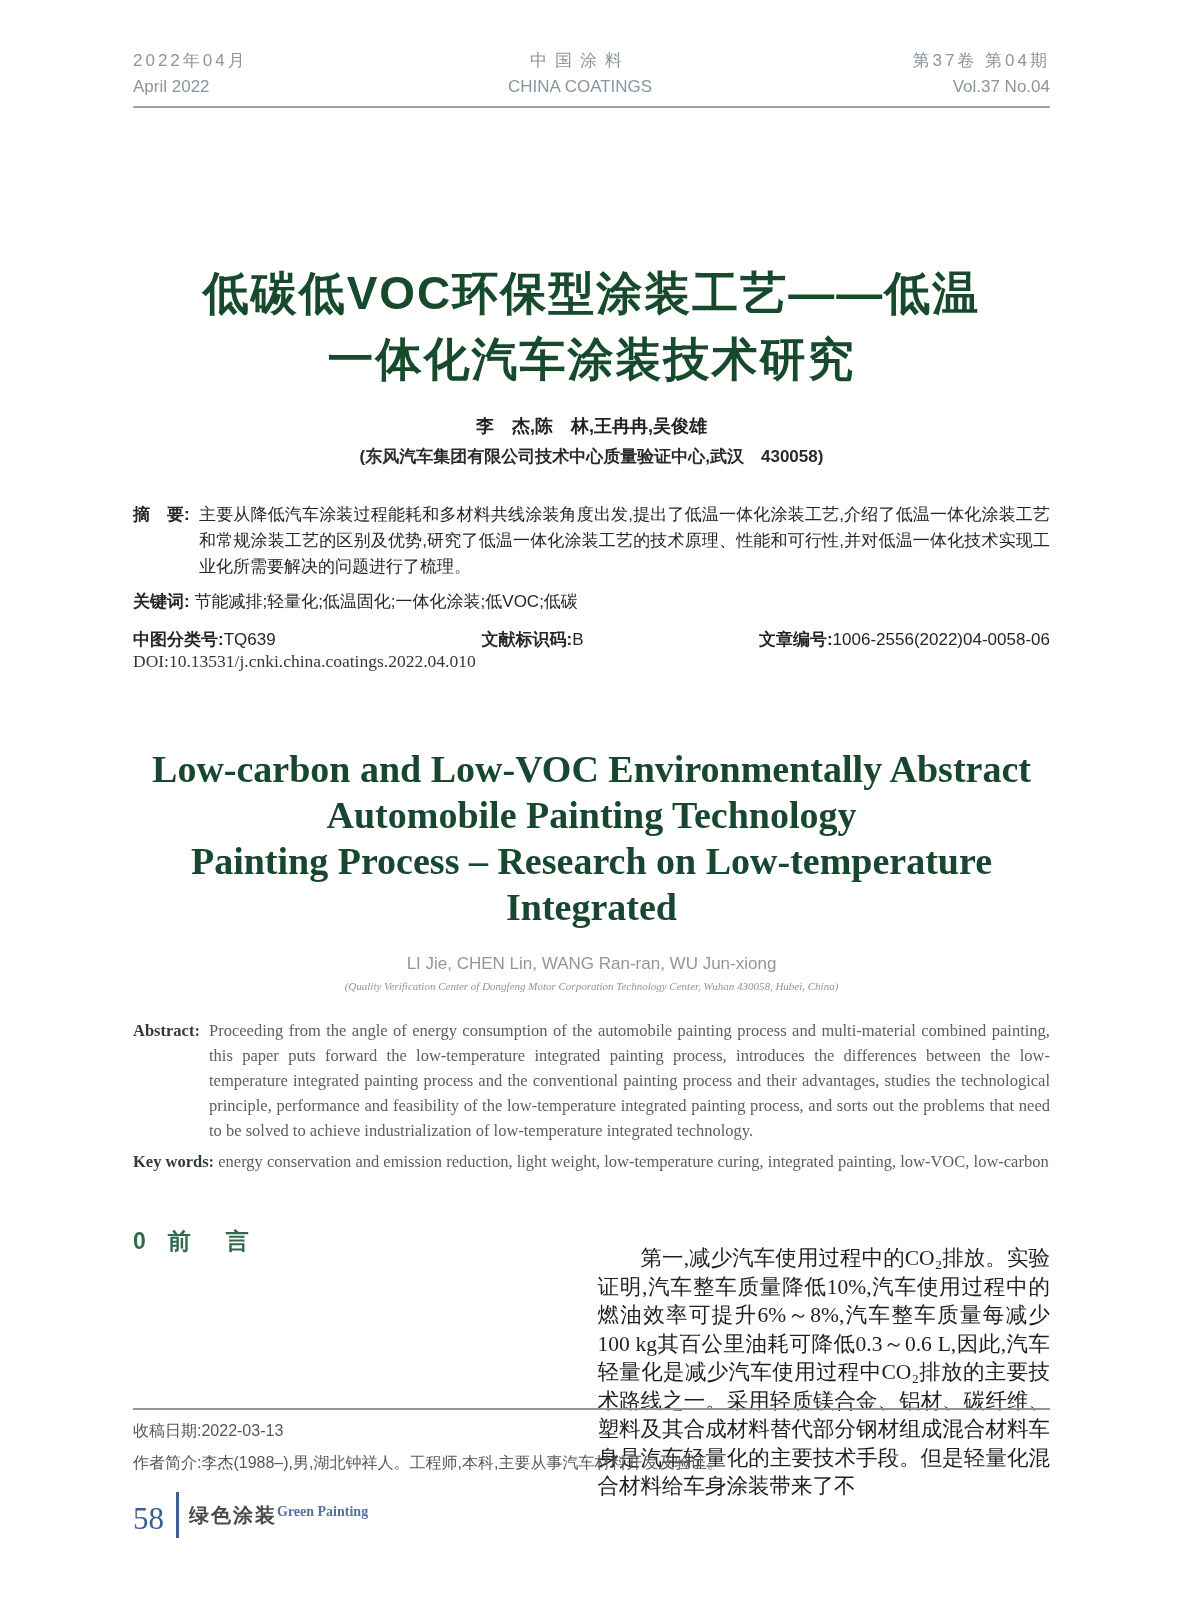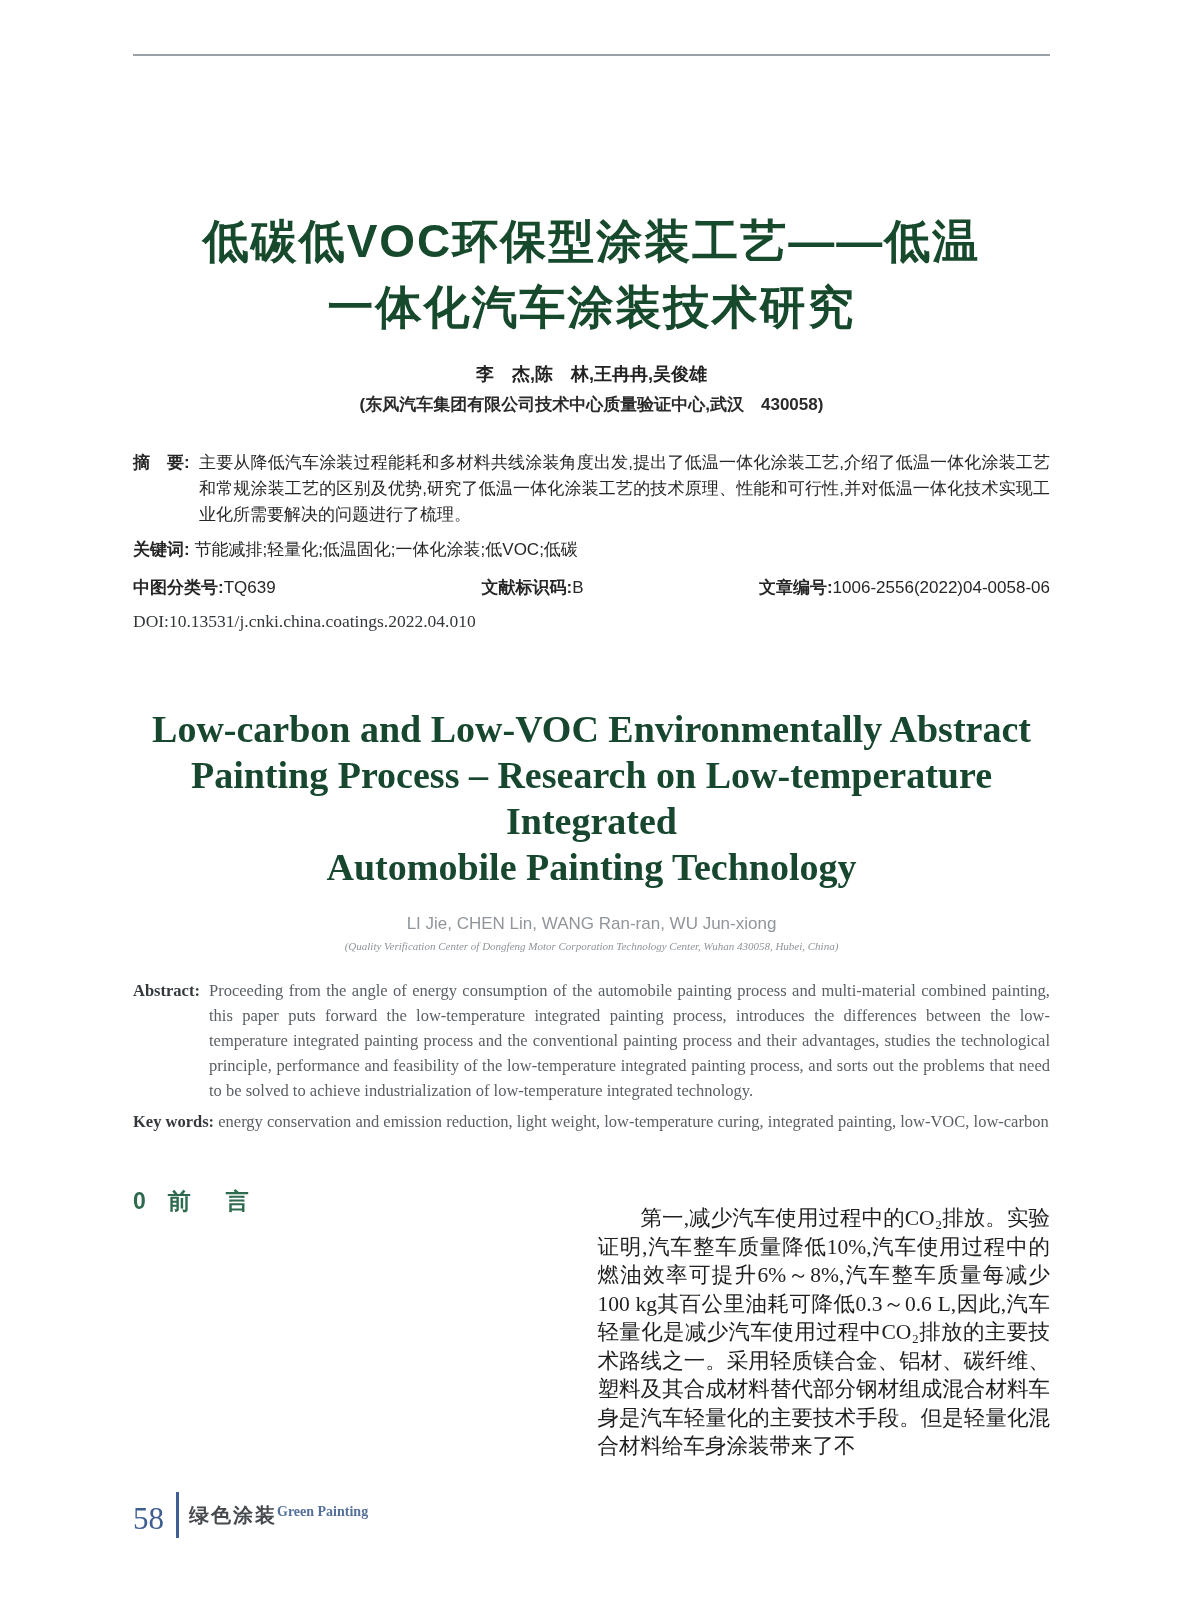--- a/index.html
+++ b/index.html
@@ -90,21 +90,20 @@
     display: flex;
     font-family: "Liberation Sans", "DejaVu Sans", sans-serif;
     font-size: 17px;
     color: #262626;
   }
   .meta-item { white-space: nowrap; }
   .meta-clc { flex: 0 0 38%; }
   .meta-doc { flex: 1; }
   .meta-label { font-weight: 700; }
   .doi-line {
-    margin-top: 12px;
     font-family: "Liberation Serif", "DejaVu Serif", serif;
     font-size: 17.5px;
     color: #33373a;
   }
 
   
   .title-en {
     margin-top: 74px;
     text-align: center;
     font-family: "Liberation Serif", "DejaVu Serif", serif;
@@ -228,20 +227,34 @@
     line-height: 18px;
     color: #55719b;
   }
 </style>
 </head>
 <body>
 
 <div class="page">
   <div class="content">
 
+    <div class="journal-header">
+      <div class="jh-col jh-left">
+        <span class="jh-cn">2022年04月</span>
+        <span>April 2022</span>
+      </div>
+      <div class="jh-col jh-center">
+        <span class="jh-cn">中国涂料</span>
+        <span>CHINA COATINGS</span>
+      </div>
+      <div class="jh-col jh-right">
+        <span class="jh-cn">第37卷 第04期</span>
+        <span>Vol.37 No.04</span>
+      </div>
+    </div>
     <hr class="header-rule">
 
     <h1 class="title-cn">
       <div>低碳低VOC环保型涂装工艺——低温</div>
       <div>一体化汽车涂装技术研究</div>
     </h1>
     <div class="authors-cn">李　杰,陈　林,王冉冉,吴俊雄</div>
     <div class="affil-cn">(东风汽车集团有限公司技术中心质量验证中心,武汉　430058)</div>
 
     <div class="abstract-cn">
@@ -262,22 +275,22 @@
         <span class="meta-label">文献标识码:</span><span>B</span>
       </span>
       <span class="meta-item meta-id">
         <span class="meta-label">文章编号:</span><span>1006-2556(2022)04-0058-06</span>
       </span>
     </div>
     <div class="doi-line">DOI:10.13531/j.cnki.china.coatings.2022.04.010</div>
 
     <h2 class="title-en">
       <div>Low-carbon and Low-VOC Environmentally Abstract</div>
+      <div>Automobile Painting Technology</div>
       <div>Painting Process – Research on Low-temperature Integrated</div>
-      <div>Automobile Painting Technology</div>
     </h2>
     <div class="authors-en">LI Jie, CHEN Lin, WANG Ran-ran, WU Jun-xiong</div>
     <div class="affil-en">(Quality Verification Center of Dongfeng Motor Corporation Technology Center, Wuhan 430058, Hubei, China)</div>
 
     <div class="abstract-en">
       <span class="ab-label">Abstract:</span>
       <span class="ab-text">Proceeding from the angle of energy consumption of the automobile painting process and multi-material combined painting, this paper puts forward the low-temperature integrated painting process, introduces the differences between the low-temperature integrated painting process and the conventional painting process and their advantages, studies the technological principle, performance and feasibility of the low-temperature integrated painting process, and sorts out the problems that need to be solved to achieve industrialization of low-temperature integrated technology.</span>
     </div>
 
     <div class="keywords-en">
@@ -290,20 +303,25 @@
         <h3 class="section-heading">
           <span class="sec-num">0</span><span>前　言</span>
         </h3>
       </div>
       <div class="col col-right">
         <p>第一,减少汽车使用过程中的CO₂排放。实验证明,汽车整车质量降低10%,汽车使用过程中的燃油效率可提升6%～8%,汽车整车质量每减少100 kg其百公里油耗可降低0.3～0.6 L,因此,汽车轻量化是减少汽车使用过程中CO₂排放的主要技术路线之一。采用轻质镁合金、铝材、碳纤维、塑料及其合成材料替代部分钢材组成混合材料车身是汽车轻量化的主要技术手段。但是轻量化混合材料给车身涂装带来了不</p>
       </div>
     </div>
   </div>
 
+  <div class="footnote">
+    <hr class="footnote-rule">
+    <div class="footnote-line">收稿日期:2022-03-13</div>
+    <div class="footnote-line">作者简介:李杰(1988–),男,湖北钟祥人。工程师,本科,主要从事汽车材料开发及验证。</div>
+  </div>
 
   <div class="page-footer">
     <span class="pf-number">58</span>
     <span class="pf-bar"></span>
     <span class="pf-col">
       <span class="pf-cn">绿色涂装</span>
       <span class="pf-en">Green Painting</span>
     </span>
   </div>
 </div>

